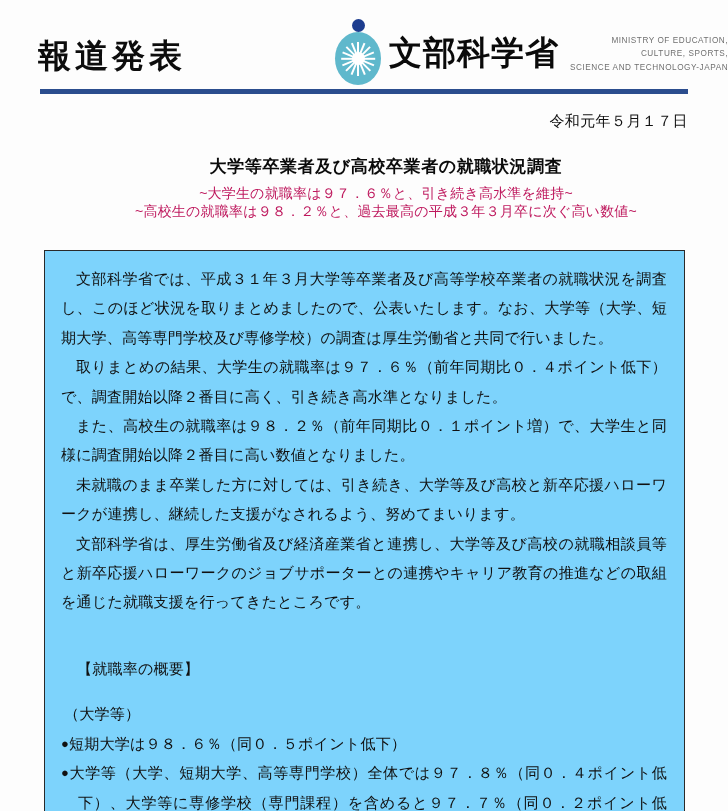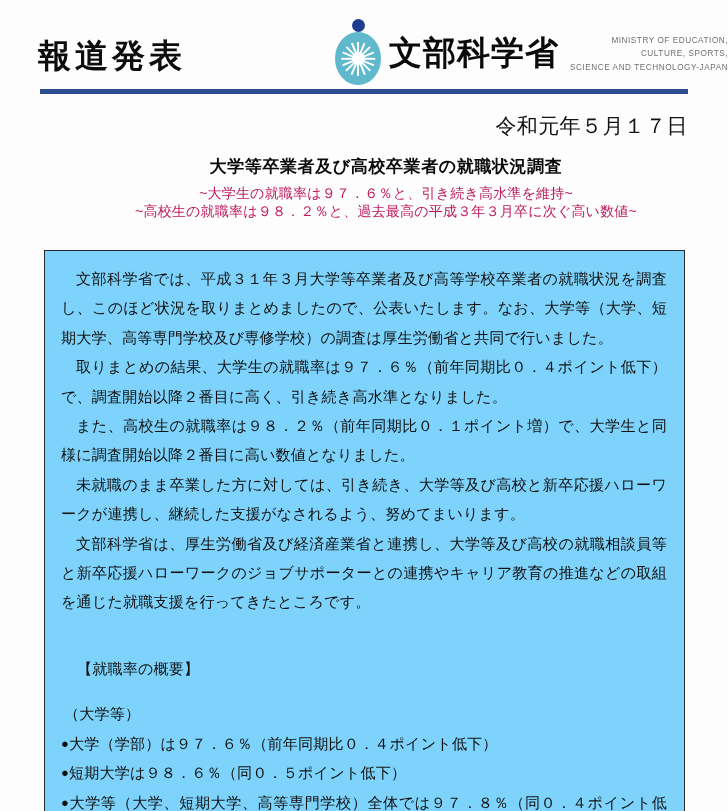--- a/index.html
+++ b/index.html
@@ -129,21 +129,21 @@
     width: 648px;
     height: 5px;
     background: #2b4d8e;
   }
 
   
   .date-line {
     position: absolute;
     right: 40px;
     top: 112px;
-    font-size: 21px;
+    font-size: 15px;
     letter-spacing: 0.4px;
     color: #111111;
     white-space: nowrap;
   }
 
   
   .title-block {
     position: absolute;
     left: 0;
     top: 155px;
@@ -281,21 +281,20 @@
     <p class="para">また、高校生の就職率は９８．２％（前年同期比０．１ポイント増）で、大学生と同様に調査開始以降２番目に高い数値となりました。</p>
     <p class="para">未就職のまま卒業した方に対しては、引き続き、大学等及び高校と新卒応援ハローワークが連携し、継続した支援がなされるよう、努めてまいります。</p>
     <p class="para">文部科学省は、厚生労働省及び経済産業省と連携し、大学等及び高校の就職相談員等と新卒応援ハローワークのジョブサポーターとの連携やキャリア教育の推進などの取組を通じた就職支援を行ってきたところです。</p>
 
     <div class="spacer"></div>
 
     <p class="list-head">【就職率の概要】</p>
 
     <p class="list-sub">（大学等）</p>
 
-    <p class="bullet"><span class="dot">●</span><span>大学（学部）は９７．６％（前年同期比０．４ポイント低下）</span></p>
 
     <p class="bullet"><span class="dot">●</span><span>短期大学は９８．６％（同０．５ポイント低下）</span></p>
 
     <p class="bullet"><span class="dot">●</span><span>大学等（大学、短期大学、高等専門学校）全体では９７．８％（同０．４ポイント低下）、大学等に専修学校（専門課程）を含めると９７．７％（同０．２ポイント低下）。</span></p>
 
   </div>
 
 </div>
 
 </body></html>

